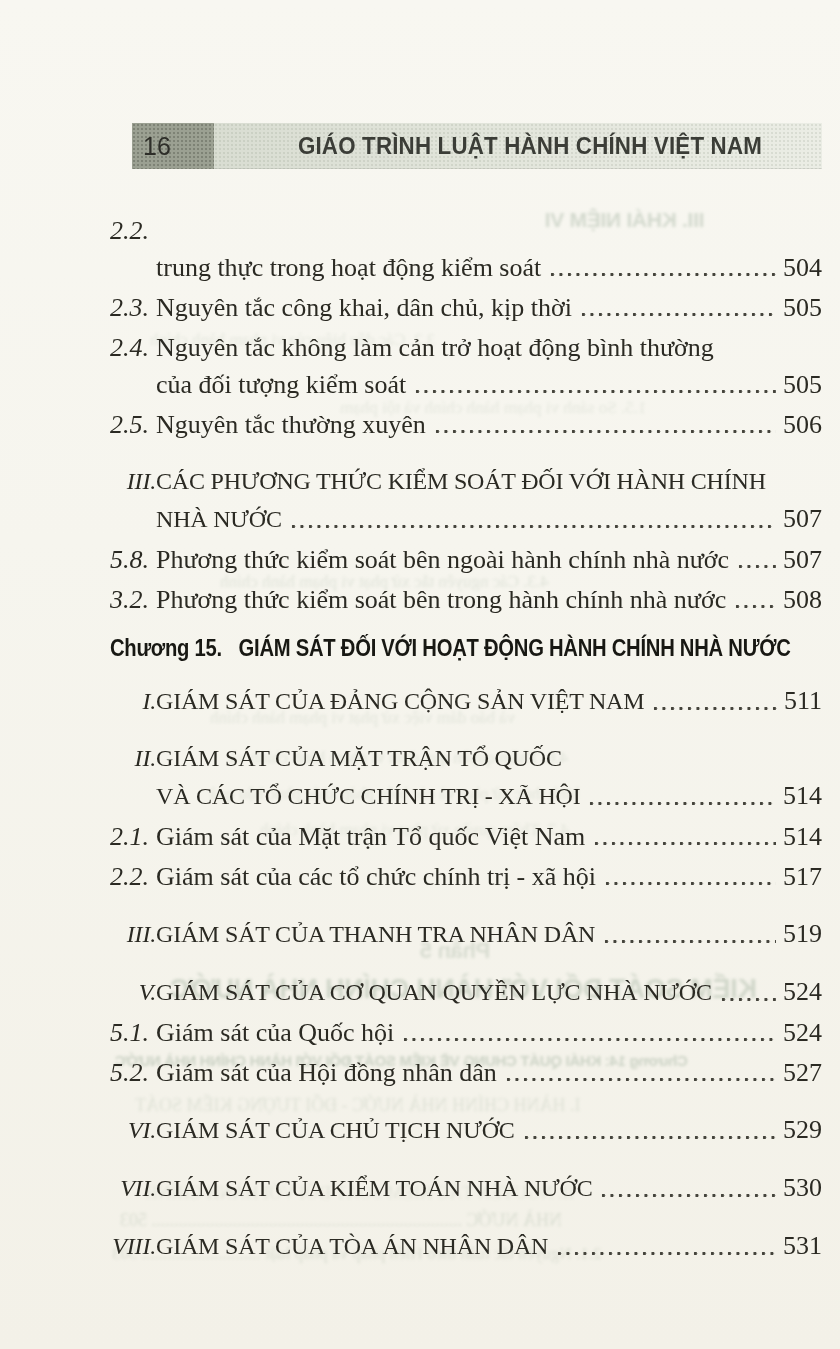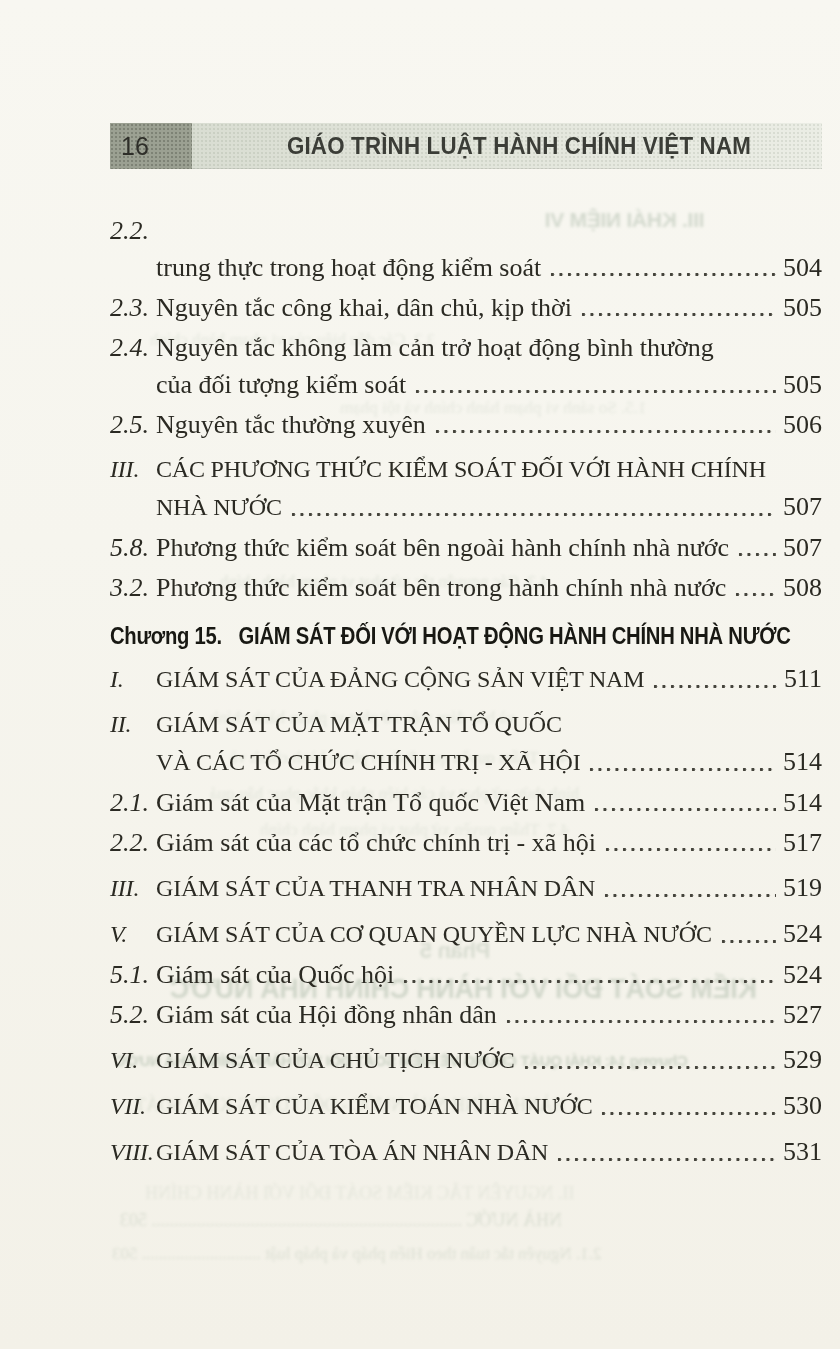--- a/index.html
+++ b/index.html
@@ -24,21 +24,21 @@
     position:absolute;left:110px;right:18px;top:123px;height:46px;
     display:flex;align-items:stretch;
   }
   .num-box{
     width:82px;flex:0 0 82px;display:flex;align-items:center;
     background-color:var(--box-bg);
     background-image:radial-gradient(rgba(50,55,45,.28) 1px,rgba(0,0,0,0) 1.3px);
     background-size:4px 4px;
     padding-left:11px;
     font-family:"Liberation Sans",sans-serif;
-    font-size:25px;color:#2e2e29;
+    font-size:25px;color:#2e2e29;margin-left:22px;
   }
   .title-strip{
     flex:1;display:flex;align-items:center;justify-content:center;
     background-color:var(--strip-bg1);
     background-image:
       radial-gradient(rgba(110,120,100,.14) 1px,rgba(0,0,0,0) 1.2px),
       linear-gradient(90deg,var(--strip-bg1) 0%,#e2e5db 45%,var(--strip-bg2) 100%);
     background-size:4px 4px,100% 100%;
     border-bottom:1px solid rgba(0,0,0,.07);
     padding-right:12px;
@@ -52,21 +52,21 @@
   
   .toc{
     position:absolute;left:110px;right:18px;top:198px;
     padding-top:14px;
   }
   .entry{margin-bottom:3px;}
   .entry .line{
     display:flex;align-items:baseline;line-height:37px;white-space:nowrap;
   }
   .entry.sub{font-size:26px;}
-  .entry.main{font-size:24px;margin-top:8px;letter-spacing:-.2px;}
+  .entry.main{font-size:24px;margin-top:20px;letter-spacing:-.2px;text-align:right;}
   .lbl{flex:0 0 46px;font-style:italic;}
   .txt{flex:0 0 auto;}
   .dots{
     flex:1 1 20px;height:7px;align-self:flex-end;margin:0 7px 8px 9px;
     background-image:radial-gradient(circle at 2.5px 3.5px,#44433b 1.45px,rgba(0,0,0,0) 1.9px);
     background-size:8.5px 7px;background-repeat:repeat-x;
     min-width:14px;
   }
   .pg{flex:0 0 auto;font-size:26px;letter-spacing:0;}
 

